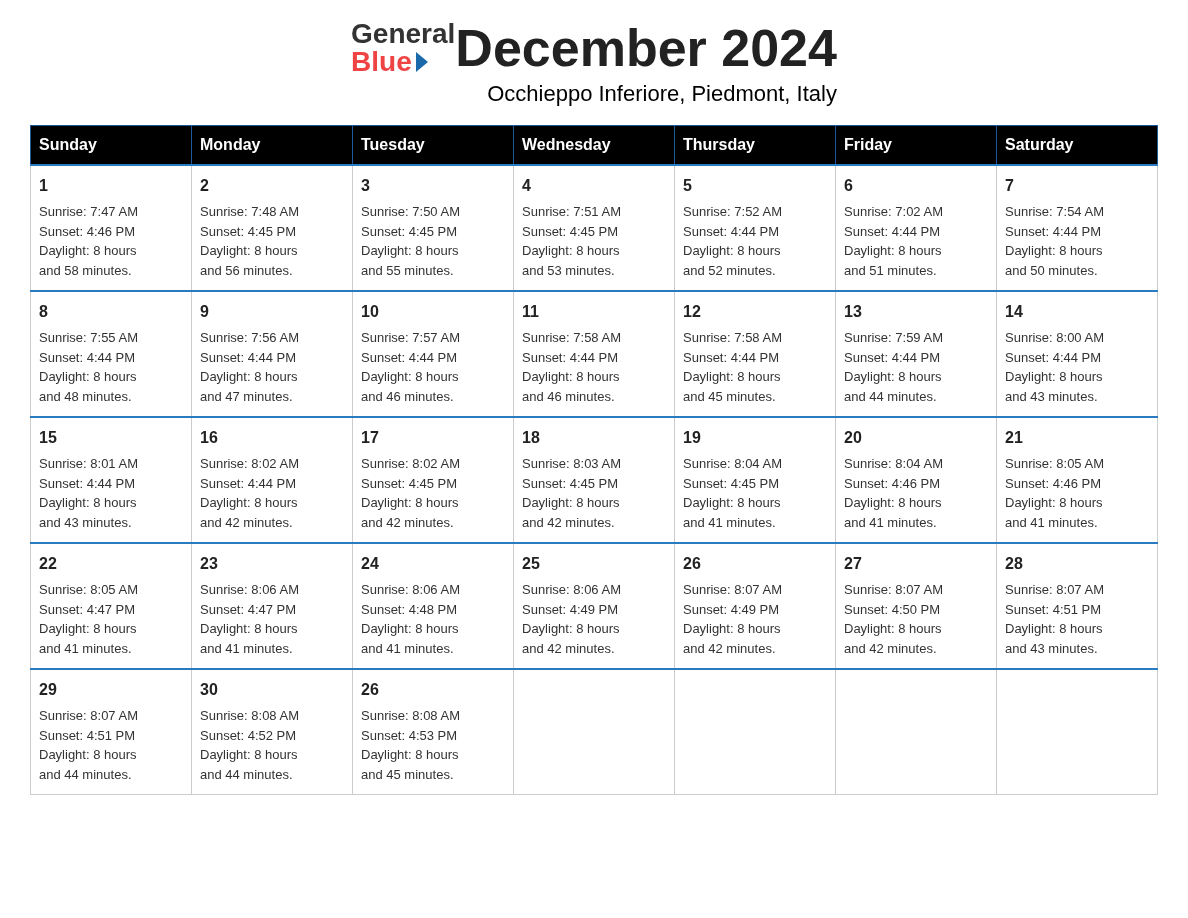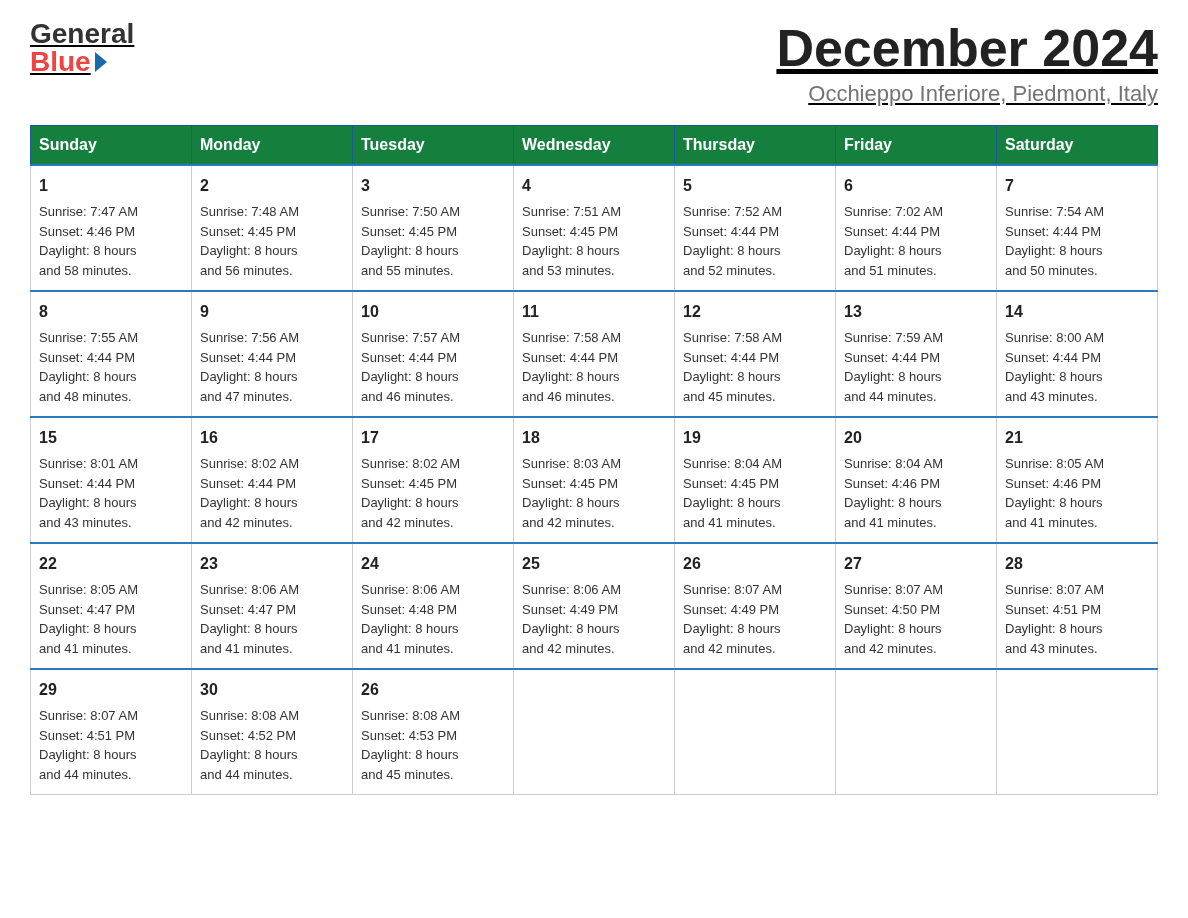--- a/index.html
+++ b/index.html
@@ -5,24 +5,23 @@
     * { margin: 0; padding: 0; box-sizing: border-box; }
     body {
       font-family: Arial, sans-serif;
       background: #fff;
       width: 1188px;
       min-height: 918px;
       padding: 20px 30px;
     }
     .header {
       display: flex;
-      justify-content: space-between;
+      justify-content: center;
       align-items: flex-start;
       margin-bottom: 18px;
-      text-decoration: underline;
     }
     .logo {
       display: flex;
       flex-direction: column;
       align-items: flex-start;
     }
     .logo-general {
       font-size: 28px;
       font-weight: bold;
       color: #333;
@@ -49,30 +48,30 @@
       text-align: right;
     }
     .month-title {
       font-size: 52px;
       font-weight: bold;
       color: #222;
       line-height: 1.1;
     }
     .subtitle {
       font-size: 22px;
-      color: #737373;
+      color: #000000;
       margin-top: 4px;
     }
     .calendar {
       width: 100%;
       border-collapse: collapse;
       border: 1px solid #aaa;
     }
     .calendar th {
-      background-color: #15803d;
+      background-color: #000000;
       color: #fff;
       padding: 10px 8px;
       font-size: 16px;
       font-weight: bold;
       text-align: left;
       border: 1px solid #1a5a9a;
     }
     .calendar td {
       vertical-align: top;
       padding: 8px 8px 10px 8px;

